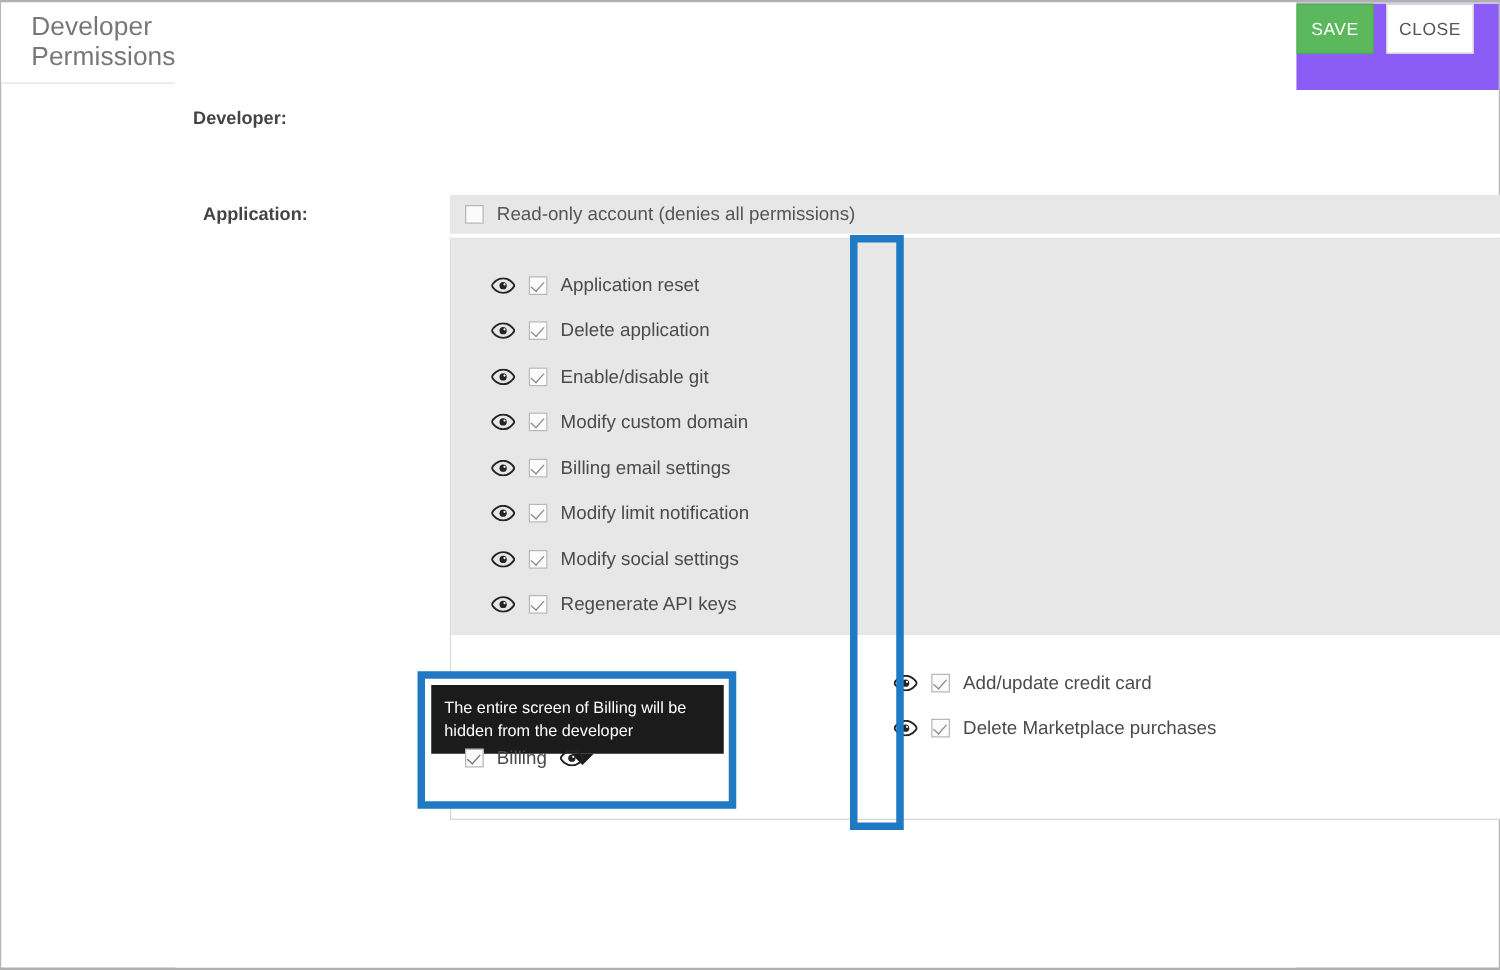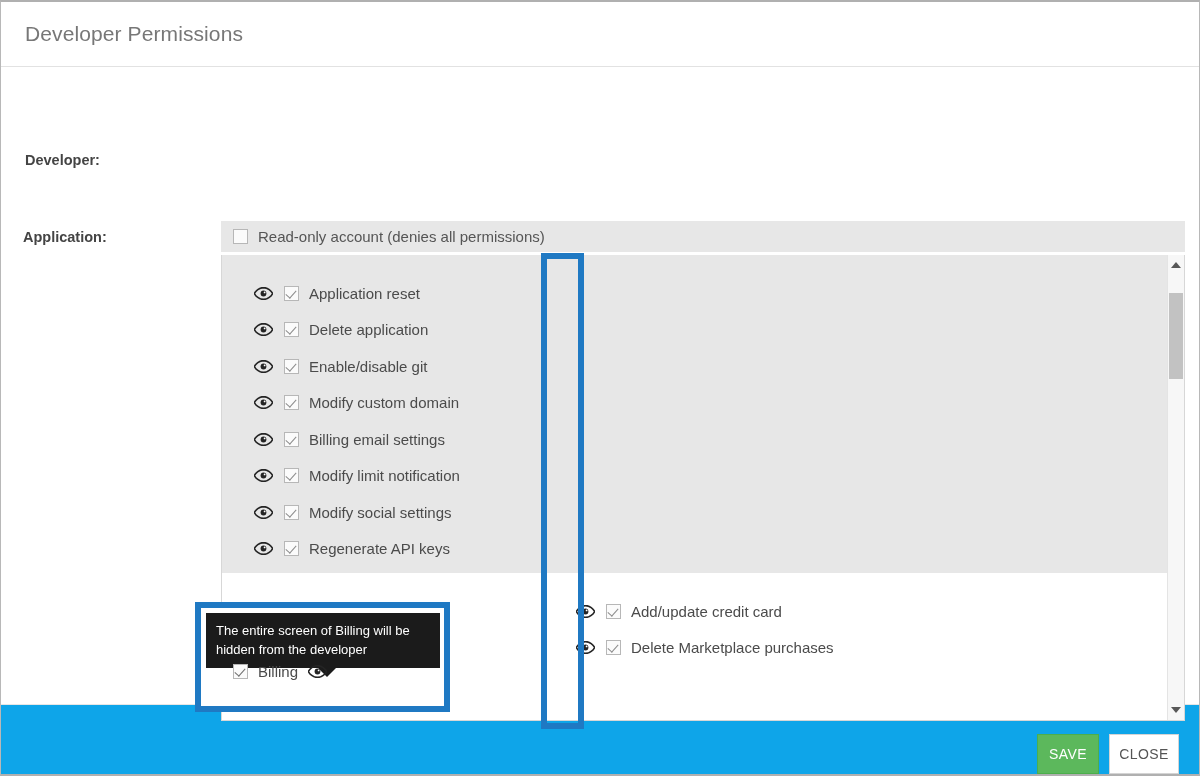--- a/index.html
+++ b/index.html
@@ -19,21 +19,21 @@
     position: absolute;
     left: 0; top: 0;
     width: 1200px;
     height: 776px;
     box-sizing: border-box;
     border: 1px solid #b8b8b8;
     border-top: 2px solid #b0b0b0;
     border-bottom: 2px solid #b0b0b0;
     background: #ffffff;
     display: flex;
-    flex-direction: column;
+    flex-direction: row;
   }
 
   
   .dlg-header {
     height: 65px;
     flex: 0 0 65px;
     box-sizing: border-box;
     border-bottom: 1px solid #e2e2e2;
     display: flex;
     align-items: center;
@@ -53,21 +53,21 @@
     flex: 1 1 auto;
     background: #ffffff;
   }
 
   .field-label {
     position: absolute;
     font-size: 14.5px;
     font-weight: bold;
     color: #444444;
   }
-  .label-developer { left: 24px; top: 85px; text-align: right; }
+  .label-developer { left: 14px; top: 85px; text-align: right; }
   .label-permissions { left: 22px; top: 162px; }
 
   
   .perm-wrap {
     position: absolute;
     left: 220px;
     top: 154px;
     width: 964px;
   }
 
@@ -277,28 +277,27 @@
     width: 14px;
     height: 86px;
     background: #c2c2c2;
   }
 
   
   .dlg-footer {
     flex: 0 0 70px;
     height: 70px;
     box-sizing: border-box;
-    background: #0ea5e9;
+    background: #8b5cf6;
     border-top: 1px solid #e6e6e6;
     display: flex;
-    align-items: flex-end;
+    align-items: flex-start;
     justify-content: flex-end;
     padding-right: 20px;
     gap: 10px;
-    padding-left: 16px;
   }
   .btn {
     font-size: 14px;
     letter-spacing: 0.4px;
     padding: 11px 0;
     width: 62px;
     text-align: center;
     border: 1px solid transparent;
     cursor: pointer;
     box-sizing: border-box;

